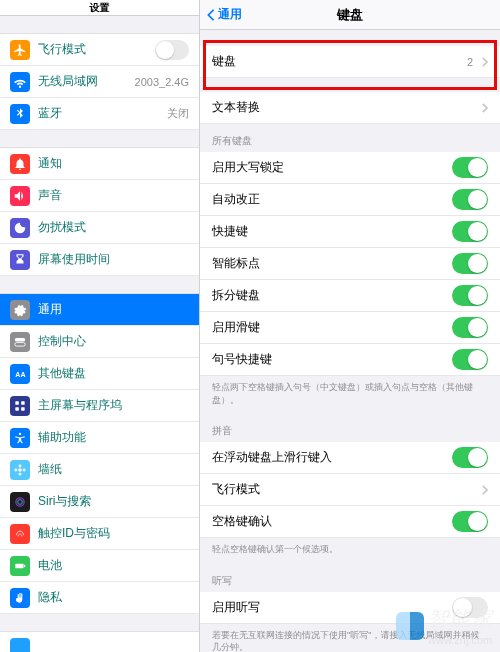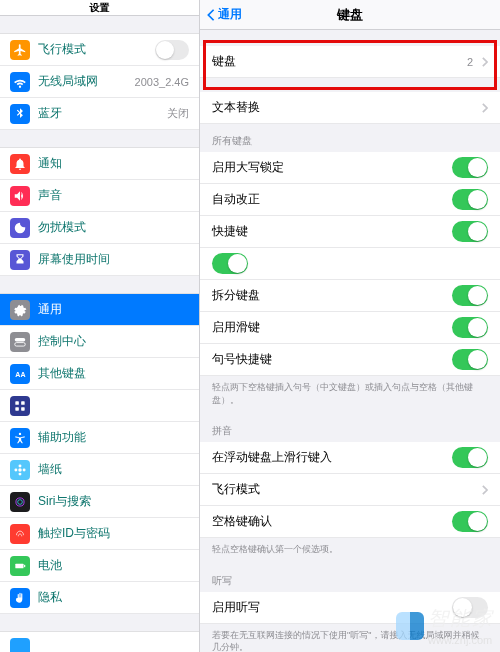--- a/index.html
+++ b/index.html
@@ -145,20 +145,21 @@
     </div>
     <div class="cell">
       <span class="icon" style="background:#2e3990">
           <svg viewBox="0 0 24 24" fill="#fff">
             <rect x="4" y="4" width="6" height="6" rx="1"></rect>
             <rect x="14" y="4" width="6" height="6" rx="1"></rect>
             <rect x="4" y="14" width="6" height="6" rx="1"></rect>
             <rect x="14" y="14" width="6" height="6" rx="1"></rect>
           </svg>
         </span>
+      <span class="label">主屏幕与程序坞</span>
     </div>
     <div class="cell">
       <span class="icon" style="background:#007aff">
           <svg viewBox="0 0 24 24" fill="#fff">
             <circle cx="12" cy="5" r="2"></circle>
             <path d="M4 9l8 2 8-2v2l-6 1v4l3 5h-2l-3-4-3 4H7l3-5v-4L4 11V9z"></path>
           </svg>
         </span>
       <span class="label">辅助功能</span>
     </div>
@@ -257,20 +258,21 @@
       </div>
     <div class="rcell">
         <span class="label">自动改正</span>
         <span class="toggle on"></span>
       </div>
     <div class="rcell">
         <span class="label">快捷键</span>
         <span class="toggle on"></span>
       </div>
     <div class="rcell">
+        <span class="label">智能标点</span>
         <span class="toggle on"></span>
       </div>
     <div class="rcell">
         <span class="label">拆分键盘</span>
         <span class="toggle on"></span>
       </div>
     <div class="rcell">
         <span class="label">启用滑键</span>
         <span class="toggle on"></span>
       </div>

